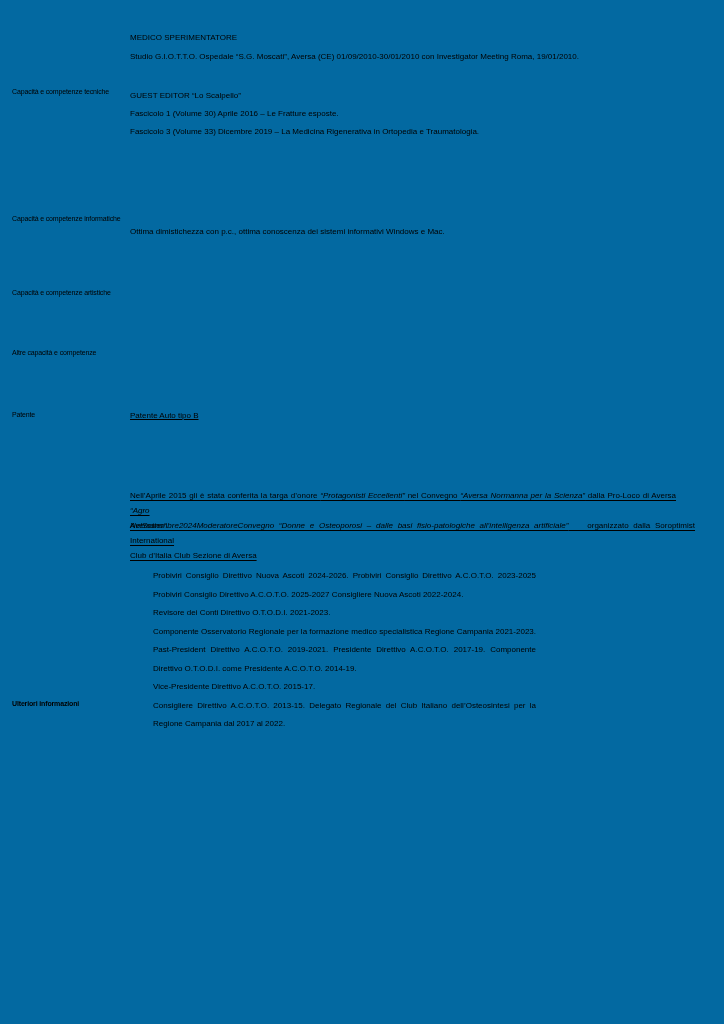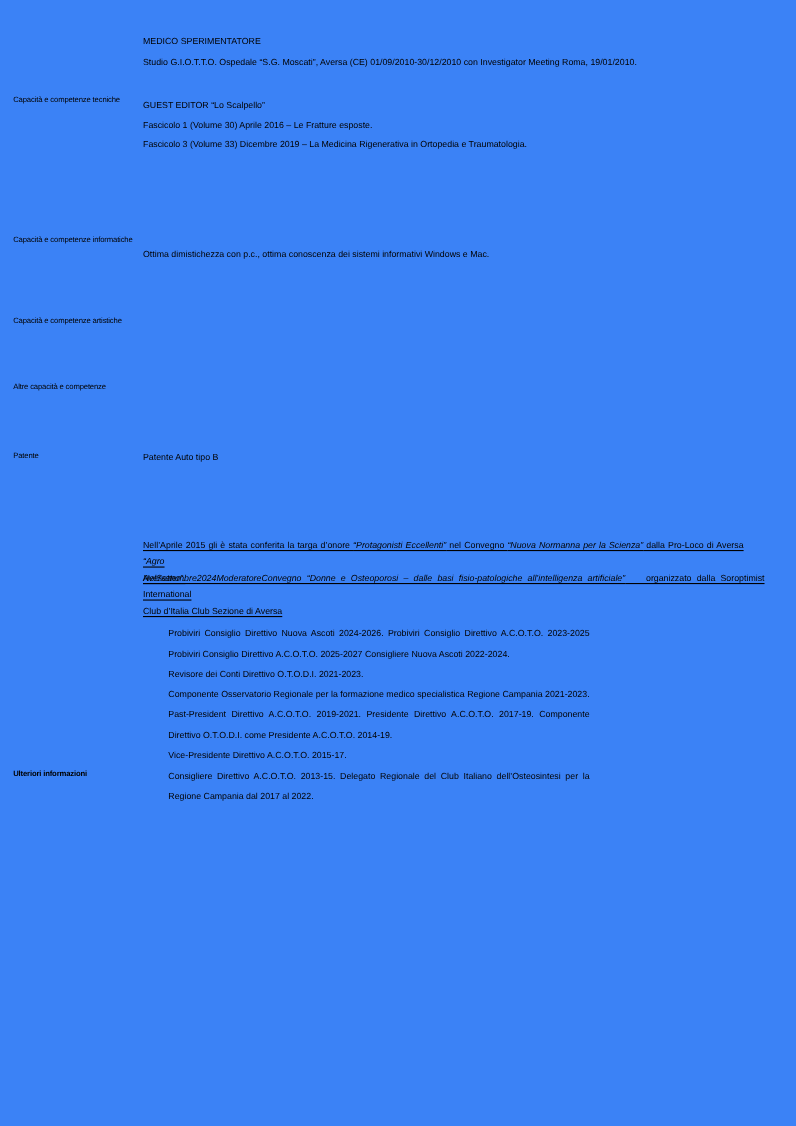--- a/index.html
+++ b/index.html
@@ -1,17 +1,17 @@
 <!DOCTYPE html>
 <html><head>
 <meta charset="utf-8">
 <style>
   html,body{margin:0;padding:0;background:#ffffff;}
   .page{
-    position:relative;width:724px;height:1024px;background:#3b82f6;
+    position:relative;width:724px;height:1024px;background:#0369a1;
     font-family:"Liberation Sans",sans-serif;color:#000000;overflow:hidden;
   }
   .abs{position:absolute;}
   .label{
     font-size:7px;line-height:9px;letter-spacing:-0.15px;color:#000;
   }
   .label.bold{font-weight:bold;}
   .content{font-size:8px;color:#000;}
   
   .topline{line-height:19px;white-space:nowrap;}
@@ -27,46 +27,46 @@
   .hline{line-height:15px;}
   .it{font-style:italic;}
 </style>
 </head>
 <body>
 
 <div class="page">
 
   <div class="abs content" style="left:130px;top:28px;">
       <div class="topline">MEDICO SPERIMENTATORE</div>
-      <div class="topline">Studio G.I.O.T.T.O. Ospedale “S.G. Moscati”, Aversa (CE) 01/09/2010-30/12/2010 con Investigator Meeting Roma, 19/01/2010.</div>
+      <div class="topline">Studio G.I.O.T.T.O. Ospedale “S.G. Moscati”, Aversa (CE) 01/09/2010-30/01/2010 con Investigator Meeting Roma, 19/01/2010.</div>
     </div>
 
   <div class="abs label" style="left:12px;top:87px;">Capacità e competenze tecniche</div>
   <div class="abs content" style="left:130px;top:87px;">
       <div class="tline">GUEST EDITOR “Lo Scalpello”</div>
       <div class="tline">Fascicolo 1 (Volume 30) Aprile 2016 – Le Fratture esposte.</div>
       <div class="tline">Fascicolo 3 (Volume 33) Dicembre 2019 – La Medicina Rigenerativa in Ortopedia e Traumatologia.</div>
     </div>
 
   <div class="abs label" style="left:12px;top:214px;">Capacità e competenze informatiche</div>
   <div class="abs content" style="left:130px;top:223px;">
       <div class="tline">Ottima dimistichezza con p.c., ottima conoscenza dei sistemi informativi Windows e Mac.</div>
     </div>
 
   <div class="abs label" style="left:12px;top:288px;">Capacità e competenze artistiche</div>
 
   <div class="abs label" style="left:12px;top:348px;">Altre capacità e competenze</div>
 
   <div class="abs label" style="left:12px;top:410px;">Patente</div>
-  <div class="abs content" style="left:130px;top:407px;">
+  <div class="abs content" style="left:130px;top:407px;text-decoration:underline;">
       <div class="tline">Patente Auto tipo B</div>
     </div>
 
   <div class="abs honor" style="left:130px;top:488px;width:546px;">
-      <div class="hline jline"><span>Nell’Aprile 2015 gli è stata conferita la targa d’onore </span><span class="it">“Protagonisti Eccellenti”</span><span> nel Convegno </span><span class="it">“Nuova Normanna per la Scienza”</span><span> dalla Pro-Loco di Aversa </span><span class="it">“Agro</span></div>
+      <div class="hline jline"><span>Nell’Aprile 2015 gli è stata conferita la targa d’onore </span><span class="it">“Protagonisti Eccellenti”</span><span> nel Convegno </span><span class="it">“Aversa Normanna per la Scienza”</span><span> dalla Pro-Loco di Aversa </span><span class="it">“Agro</span></div>
       <div class="hline nline"><span class="it">Aversano”.</span></div>
     </div>
 
   <div class="abs honor" style="left:130px;top:518px;width:565px;">
       <div class="hline jline"><span class="it">NelSettembre2024ModeratoreConvegno “Donne e Osteoporosi – dalle basi fisio-patologiche all’intelligenza artificiale”</span><span>&nbsp;&nbsp;&nbsp; organizzato dalla Soroptimist International</span></div>
       <div class="hline nline"><span>Club d’Italia Club Sezione di Aversa</span></div>
     </div>
 
   <div class="abs label bold" style="left:12px;top:699px;">Ulteriori informazioni</div>
   <div class="abs content ublock" style="left:130px;top:567px;margin-left:23px;">

